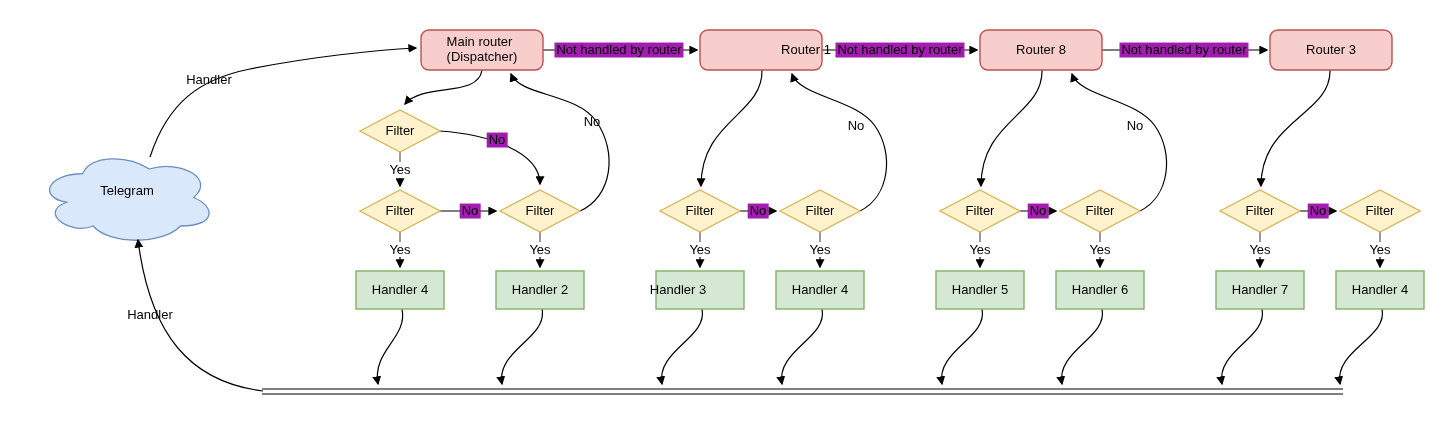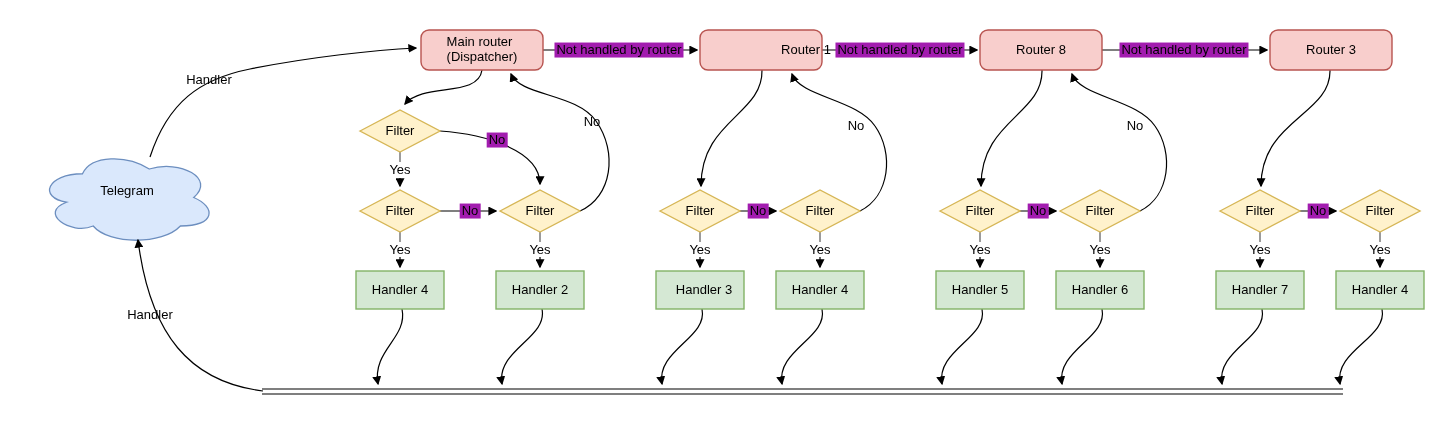--- a/index.html
+++ b/index.html
@@ -146,20 +146,20 @@
   <div class="lbl bg" style="left:470px;top:211px">No</div>
   <div class="lbl bg" style="left:758px;top:211px">No</div>
   <div class="lbl bg" style="left:1038px;top:211px">No</div>
   <div class="lbl bg" style="left:1318px;top:211px">No</div>
   <div class="lbl" style="left:592px;top:122px">No</div>
   <div class="lbl" style="left:856px;top:126px">No</div>
   <div class="lbl" style="left:1135px;top:126px">No</div>
 
   <div class="lbl" style="left:400px;top:290px">Handler 4</div>
   <div class="lbl" style="left:540px;top:290px">Handler 2</div>
-  <div class="lbl" style="left:704px;top:290px">Handler 3</div>
+  <div class="lbl" style="left:678px;top:290px">Handler 3</div>
   <div class="lbl" style="left:820px;top:290px">Handler 4</div>
   <div class="lbl" style="left:980px;top:290px">Handler 5</div>
   <div class="lbl" style="left:1100px;top:290px">Handler 6</div>
   <div class="lbl" style="left:1260px;top:290px">Handler 7</div>
   <div class="lbl" style="left:1380px;top:290px">Handler 4</div>
 
 </div>
 
 </body></html>

